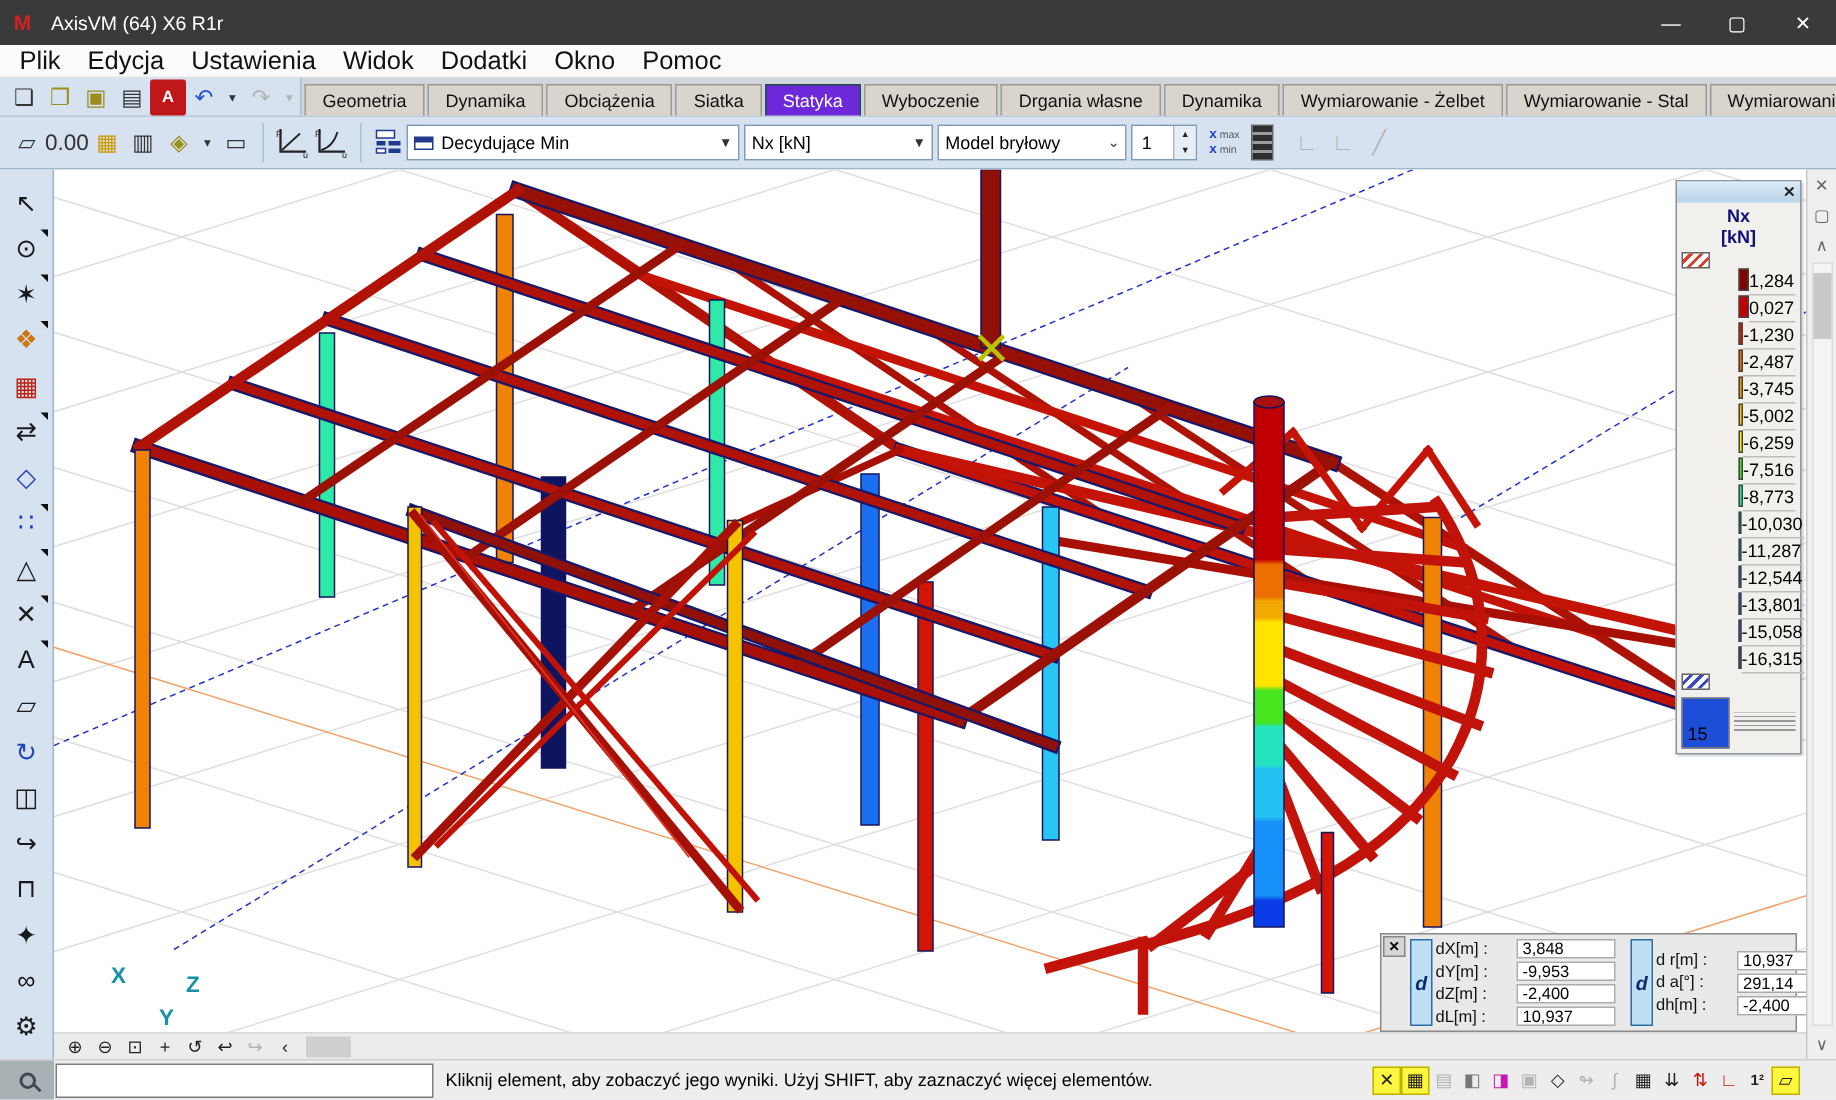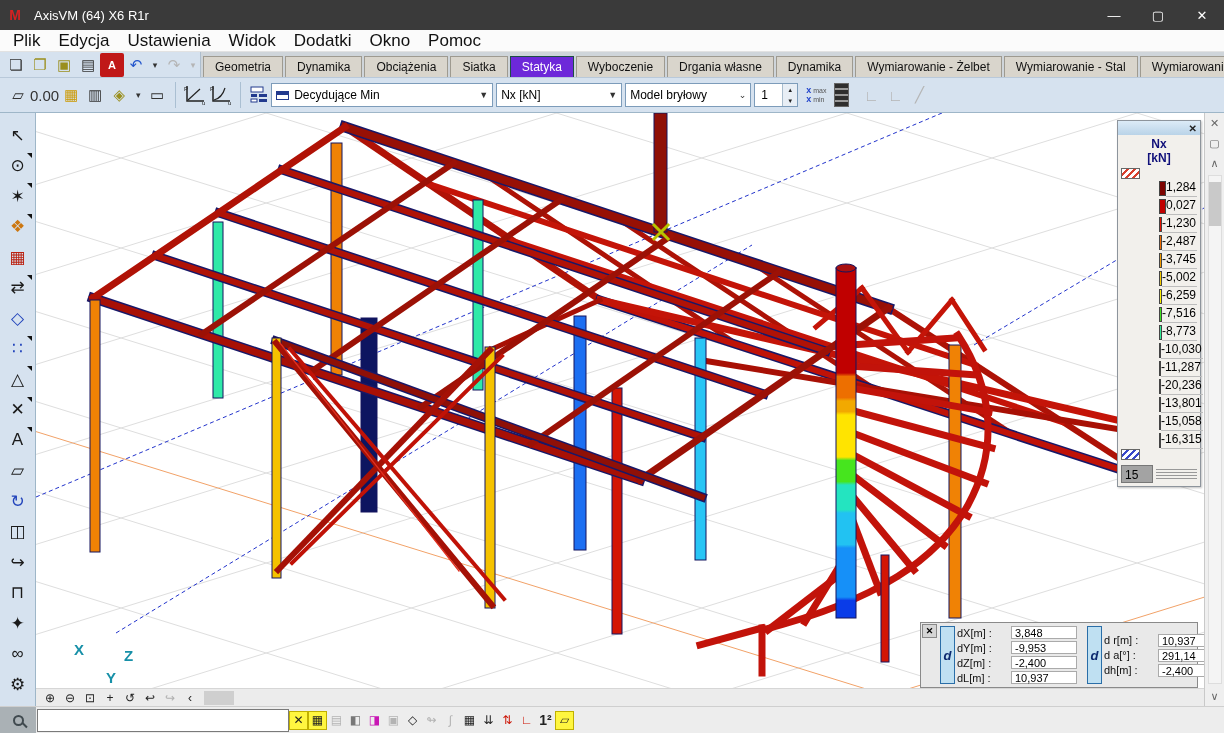--- a/index.html
+++ b/index.html
@@ -57,28 +57,28 @@
   .center { width:1168px; display:flex; flex-direction:column; }
   .viewport { position:relative; height:575px; background:#fff; overflow:hidden; }
   .viewport svg { position:absolute; left:0; top:0; }
 
   
   .legend { position:absolute; left:1081px; top:7px; width:84px; background:#f2f0ec; border:1px solid #8d949c; box-shadow:1px 1px 2px rgba(0,0,0,.25); }
   .legend-titlebar { height:14px; background:linear-gradient(#dcebf7,#b9d3e8); display:flex; justify-content:flex-end; align-items:center; }
   .legend-close { font-size:10px; font-weight:bold; color:#222; padding:0 3px; }
   .legend-head { text-align:center; font-size:12px; font-weight:bold; color:#10107a; line-height:14px; padding:2px 0 3px; }
   .legend-body { padding:0 3px 2px 3px; }
-  .legend-row { display:flex; align-items:center; height:18px;padding-left:38px; }
+  .legend-row { display:flex; align-items:flex-start; height:18px;padding-left:38px; }
   .legend-row .sw { width:19px; height:15px; border:1px solid #444; }
   .legend-row .vv { flex:1; text-align:right; font-size:12px; color:#000; border-bottom:1px solid #bdbdbd; line-height:17px; padding-right:1px; }
   .legend-hatch { width:19px; height:11px; border:1px solid #666; }
   .hatch-red { background:repeating-linear-gradient(135deg,#fff 0 3px,#d8402e 3px 5px); }
   .hatch-blue { background:repeating-linear-gradient(135deg,#fff 0 3px,#3848c8 3px 5px); }
   .legend-foot { display:flex; align-items:center; padding:3px; gap:3px; }
-  .legend-count { width:32px; height:18px; background:#a3a3a3; border:1px solid #777; font-size:12px; padding:2px 3px; }
+  .legend-count { width:32px; height:18px; background:#1d4ed8; border:1px solid #777; font-size:12px; padding:16px 3px; }
   .legend-lines { flex:1; height:14px; background:repeating-linear-gradient(180deg,#f2f0ec 0 2px,#999 2px 3px); }
 
   
   .coords { position:absolute; left:884px; top:509px; width:278px; height:66px; background:#e9e9e9; border:1px solid #8a8a8a; display:flex; font-size:11px; }
   .coords .closecell { width:17px; }
   .coords .closebtn { width:15px; height:14px; background:#d5d5d5; border:1px solid #888; font-size:9px; font-weight:bold; display:flex; align-items:center; justify-content:center; margin:1px; }
   .dbtn { width:15px; background:#bfe0f2; border:1px solid #2a6ea8; color:#0d2a70; font-weight:bold; font-size:13px; display:flex; align-items:center; justify-content:center; margin:3px 2px; font-style:italic; }
   .cgroup { display:flex; }
   .crows { display:flex; flex-direction:column; justify-content:center; }
   .crow { display:flex; align-items:center; height:15px; }
@@ -104,21 +104,21 @@
   .mag::after { content:''; position:absolute; width:7px; height:2px; background:#404a4f; transform:rotate(45deg); right:-6px; bottom:-2px; }
   .search-input { width:252px; height:23px; border:1px solid #7a7a7a; background:#fff; font-size:12px; padding:0 4px; margin-left:1px; }
   .status-msg { font-size:12px; color:#000; margin-left:8px; flex:1; white-space:nowrap; overflow:hidden; }
   .st-icons { display:flex; align-items:center; margin-right:24px; }
   .st-icon { width:19px; height:19px; display:flex; align-items:center; justify-content:center; font-size:12px; color:#222; border:1px solid transparent; }
   .st-icon.on { background:#fff640; border-color:#c0b000; }
   .st-icon.dis { color:#b3b3b3; }
   .st-icon.dim { color:#777; }
   .st-icon.mag2 { color:#c817b4; }
   .st-icon.red { color:#cc1100; }
-  .st-icon.num { font-size:14px; font-weight:bold; }
+  .st-icon.num { font-size:10px; font-weight:bold; }
 </style>
 </head>
 <body>
 
 <div class="titlebar">
   <span class="logo">M</span>
   <span class="title">AxisVM (64) X6 R1r</span>
   <div class="win-btns">
 
   <span class="win-btn">—</span>
@@ -502,21 +502,21 @@
                 <span class="vv">-10,030</span>
               </div>
 
               <div class="legend-row">
                 <span class="sw" style="background-color: rgb(31, 200, 242);"></span>
                 <span class="vv">-11,287</span>
               </div>
 
               <div class="legend-row">
                 <span class="sw" style="background-color: rgb(22, 151, 248);"></span>
-                <span class="vv">-20,236</span>
+                <span class="vv">-12,544</span>
               </div>
 
               <div class="legend-row">
                 <span class="sw" style="background-color: rgb(15, 98, 240);"></span>
                 <span class="vv">-13,801</span>
               </div>
 
               <div class="legend-row">
                 <span class="sw" style="background-color: rgb(7, 51, 224);"></span>
                 <span class="vv">-15,058</span>
@@ -613,20 +613,21 @@
       </span>
     <span class="rs-btn">∨</span>
   </div>
 </div>
 
 <div class="statusbar">
   <div class="search-cell">
     <span class="mag"></span>
   </div>
   <input class="search-input" value="" style="">
+  <div class="status-msg">Kliknij element, aby zobaczyć jego wyniki. Użyj SHIFT, aby zaznaczyć więcej elementów.</div>
   <div class="st-icons">
 
   <span class="st-icon on">✕</span>
       <span class="st-icon on">▦</span>
       <span class="st-icon dis">▤</span>
       <span class="st-icon dim">◧</span>
       <span class="st-icon mag2">◨</span>
       <span class="st-icon dis">▣</span>
       <span class="st-icon">◇</span>
       <span class="st-icon dis">↬</span>

